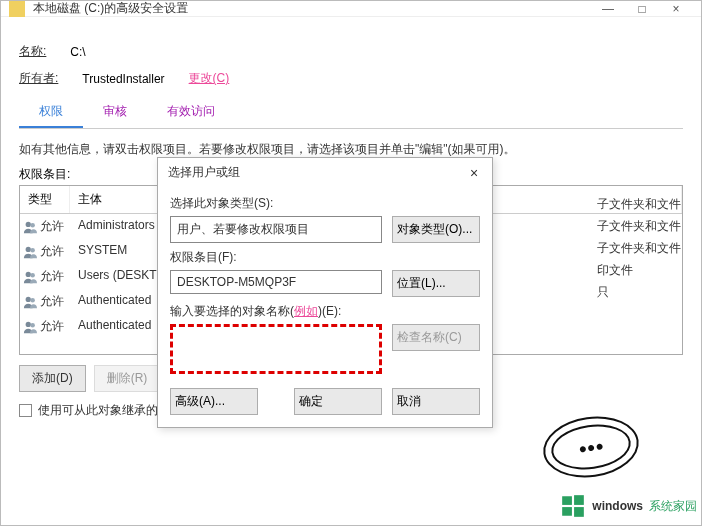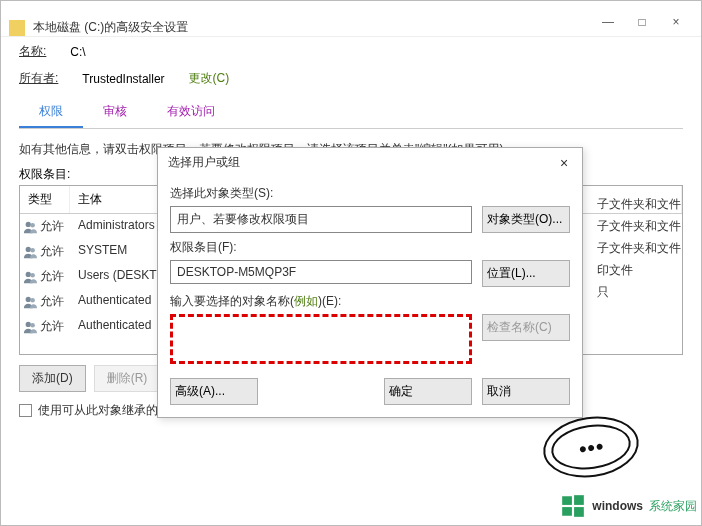--- a/index.html
+++ b/index.html
@@ -1,25 +1,25 @@
 <!DOCTYPE html>
 <html><head>
 <meta charset="utf-8">
 <style>
 * { box-sizing: border-box; margin: 0; padding: 0; font-family: "Microsoft YaHei", "Segoe UI", sans-serif; font-size: 12px; }
 html, body { width: 702px; height: 526px; overflow: hidden; background: #fff; }
 .win { width: 702px; height: 526px; border: 1px solid #bbb; background: #fff; position: relative; }
-.titlebar { height: 36px; display: flex; align-items: flex-end; padding: 0 8px; border-bottom: 1px solid #eee; }
+.titlebar { height: 16px; display: flex; align-items: center; padding: 0 8px; border-bottom: 1px solid #eee; }
 .tb-icon { width: 16px; height: 16px; background: #f0d060; margin-right: 8px; }
 .tb-title { flex: 1; color: #333; }
 .tb-btn { width: 34px; height: 28px; display: flex; align-items: center; justify-content: center; color: #555; }
 .content { position: absolute; top: 30px; left: 0; right: 0; bottom: 0; padding: 12px 18px; }
 .row { display: flex; align-items: center; margin-bottom: 10px; gap: 24px; }
 .lbl { color: #333; text-decoration: underline; }
-.link { color: #4d7c0f; }
+.link { color: #ec4899; text-decoration: underline; }
 .tabs { display: flex; margin-top: 6px; border-bottom: 1px solid #ccc; }
 .tab { padding: 6px 20px 6px 20px; color: #a21caf; }
 .tab.active { border-bottom: 2px solid #3a80d8; color: #3a80d8; }
 .hint { margin: 12px 0 8px 0; color: #333; }
 .perm-list { border: 1px solid #aaa; height: 170px; overflow: hidden; background: #fff; }
 .perm-head { display: flex; border-bottom: 1px solid #ccc; background: #fff; padding: 0; }
 .perm-head > div { padding: 5px 8px; border-right: 1px solid #eee; }
 .perm-head .c1 { width: 50px; }
 .perm-head .c2 { flex: 1; }
 .perm-rowitem { display: flex; padding: 2px 0; }
@@ -28,21 +28,21 @@
 .perm-rowitem .pc2 { flex: 1; color: #333; padding: 2px 0; }
 .user-ico { width: 14px; height: 14px; }
 .btnrow { display: flex; gap: 8px; margin-top: 10px; }
 .btn { padding: 4px 12px; background: #e9e9e9; border: 1px solid #adadad; color: #333; }
 .btn.disabled { color: #999; background: #f3f3f3; border-color: #dcdcdc; }
 .chk { padding: 10px 0; display: flex; align-items: center; gap: 6px; color: #333; }
 .chkbox { width: 13px; height: 13px; border: 1px solid #888; }
 .perm-label { margin-bottom: 2px; }
 
 
-.dlg2 { position: absolute; left: 156px; top: 146px; width: 426px; background: #fff; border: 1px solid #aaa; box-shadow: 2px 2px 8px rgba(0,0,0,.15); z-index: 5; }
+.dlg2 { position: absolute; left: 156px; top: 156px; width: 336px; background: #fff; border: 1px solid #aaa; box-shadow: 2px 2px 8px rgba(0,0,0,.15); z-index: 5; }
 .dlg2-title { display: flex; align-items: center; padding: 6px 8px 8px 10px; }
 .dlg2-title .t { flex: 1; color: #333; }
 .dlg2-title .x { width: 20px; text-align: center; color: #333; font-size: 14px; }
 .dlg2-body { padding: 0 12px 12px 12px; }
 .dlg2-field { margin-top: 6px; }
 .dlg2-l { color: #333; margin-bottom: 4px; display: block; }
 .field-row { display: flex; gap: 10px; align-items: flex-start; }
 .field-row input[type=text], .field-row .ro { flex: 1; border: 1px solid #888; padding: 4px 6px; font-size: 12px; color: #333; background: #fff; }
 .dlg2-btn { width: 88px; padding: 4px 4px; border: 1px solid #adadad; background: #e9e9e9; text-align: left; }
 .objinput { height: 50px; border: 3px dashed #d00; padding: 4px; display: block; resize: none; outline: none; font-family: inherit; }

